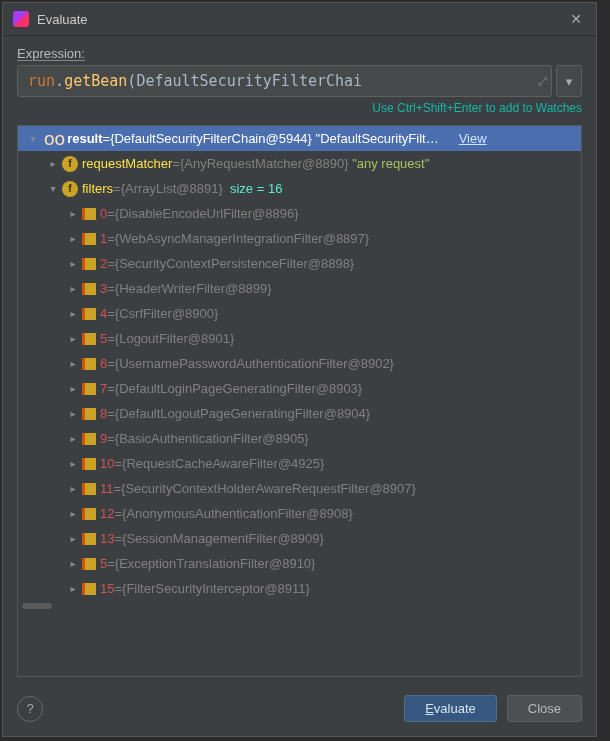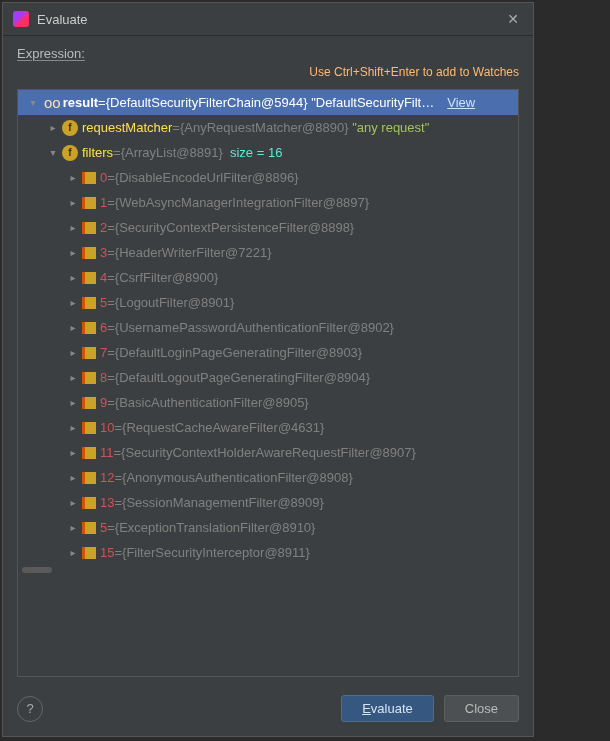--- a/index.html
+++ b/index.html
@@ -8,21 +8,21 @@
       background: #2b2b2b;
       color: #bbb;
       width: 610px;
       height: 741px;
       overflow: hidden;
       font-size: 13px;
     }
     .dialog {
       background: #3c3f41;
       border: 1px solid #555;
-      width: 532px;
+      width: 595px;
       height: 735px;
       margin: 2px;
       display: flex;
       flex-direction: column;
     }
     .titlebar {
       display: flex;
       align-items: center;
       padding: 6px 10px;
       background: #3c3f41;
@@ -87,21 +87,21 @@
       border: 1px solid #5e6060;
       border-radius: 3px;
       display: flex;
       align-items: center;
       justify-content: center;
       color: #aaa;
       cursor: pointer;
     }
     .hint {
       text-align: right;
-      color: #fdba74;
+      color: #14b8a6;
       font-size: 12px;
       margin-bottom: 10px;
     }
     .result-area {
       border: 1px solid #555;
       background: #3c3f41;
       flex: 1;
       min-height: 0;
       overflow: auto;
       margin-bottom: 10px;
@@ -117,21 +117,21 @@
     .chevron {
       width: 14px;
       color: #888;
       font-size: 10px;
       display: inline-flex;
       justify-content: center;
       user-select: none;
     }
     .chevron.down::before { content: "▾"; }
     .chevron.right::before { content: "▸"; }
-    .glasses { color: #f0a050; margin: 0 2px 0 4px; font-size: 15px; }
+    .glasses { color: #f0a050; margin: 0 2px 0 4px; font-size: 19px; }
     .selected .glasses { color: #ffe0b0; }
     .f-icon {
       width: 16px; height: 16px;
       border-radius: 50%;
       background: #c9a227;
       color: #3a2a00;
       font-size: 10px;
       font-weight: bold;
       display: inline-flex;
       align-items: center;
@@ -146,21 +146,21 @@
       display: inline-block;
     }
     .name-result { color: #fff; font-weight: bold; }
     .name-field { color: #fde047; }
     .name-idx { color: #d25252; }
     .eq { color: #808080; }
     .val-obj { color: #808080; }
     .val-str { color: #a5c261; }
     .val-size { color: #5eead4; }
     .selected .name-result, .selected .eq, .selected .val-obj, .selected .val-str { color: #fff; }
-    .view-link { color: #5391d4; text-decoration: underline; margin-left: 13px; }
+    .view-link { color: #5391d4; text-decoration: underline; margin-left: 20px; }
     .selected .view-link { color: #cde3ff; }
     .indent { display: inline-block; }
     .scrollbar-fake {
       height: 10px;
       background: #3c3f41;
       position: relative;
     }
     .scrollbar-fake::after {
       content: "";
       position: absolute;
@@ -212,20 +212,29 @@
 <div class="dialog">
   <div class="titlebar">
     <div class="app-icon"></div>
     <div class="title">Evaluate</div>
     <div class="close-x">✕</div>
   </div>
 
   <div class="body">
     <div class="label">Expression:</div>
 
+    <div class="expr-row">
+      <div class="expr-input">
+        <span>run</span><span class="dot">.</span><span class="method">getBean</span><span class="paren">(</span><span class="cls">DefaultSecurityFilterChai</span>
+        <span class="expand-hint">⤢</span>
+      </div>
+      <div class="dropdown-btn">
+        <span>▾</span>
+      </div>
+    </div>
 
     <div class="hint">Use Ctrl+Shift+Enter to add to Watches</div>
 
 
     <div class="result-area">
 
       <div class="tree-row selected">
         <span class="chevron down"></span>
         <span class="glasses">oo</span>
         <span class="name-result">result</span>
@@ -282,21 +291,21 @@
             <span class="name-idx">2</span>
             <span class="eq"> = </span>
             <span class="val-obj">{SecurityContextPersistenceFilter@8898}</span>
           </div>
           <div class="tree-row">
             <span class="indent" style="width:40px"></span>
             <span class="chevron right"></span>
             <span class="idx-icon"></span>
             <span class="name-idx">3</span>
             <span class="eq"> = </span>
-            <span class="val-obj">{HeaderWriterFilter@7221}</span>
+            <span class="val-obj">{HeaderWriterFilter@8899}</span>
           </div>
           <div class="tree-row">
             <span class="indent" style="width:40px"></span>
             <span class="chevron right"></span>
             <span class="idx-icon"></span>
             <span class="name-idx">4</span>
             <span class="eq"> = </span>
             <span class="val-obj">{CsrfFilter@8900}</span>
           </div>
           <div class="tree-row">
@@ -338,21 +347,21 @@
             <span class="name-idx">9</span>
             <span class="eq"> = </span>
             <span class="val-obj">{BasicAuthenticationFilter@8905}</span>
           </div>
           <div class="tree-row">
             <span class="indent" style="width:40px"></span>
             <span class="chevron right"></span>
             <span class="idx-icon"></span>
             <span class="name-idx">10</span>
             <span class="eq"> = </span>
-            <span class="val-obj">{RequestCacheAwareFilter@4631}</span>
+            <span class="val-obj">{RequestCacheAwareFilter@4925}</span>
           </div>
           <div class="tree-row">
             <span class="indent" style="width:40px"></span>
             <span class="chevron right"></span>
             <span class="idx-icon"></span>
             <span class="name-idx">11</span>
             <span class="eq"> = </span>
             <span class="val-obj">{SecurityContextHolderAwareRequestFilter@8907}</span>
           </div>
           <div class="tree-row">

